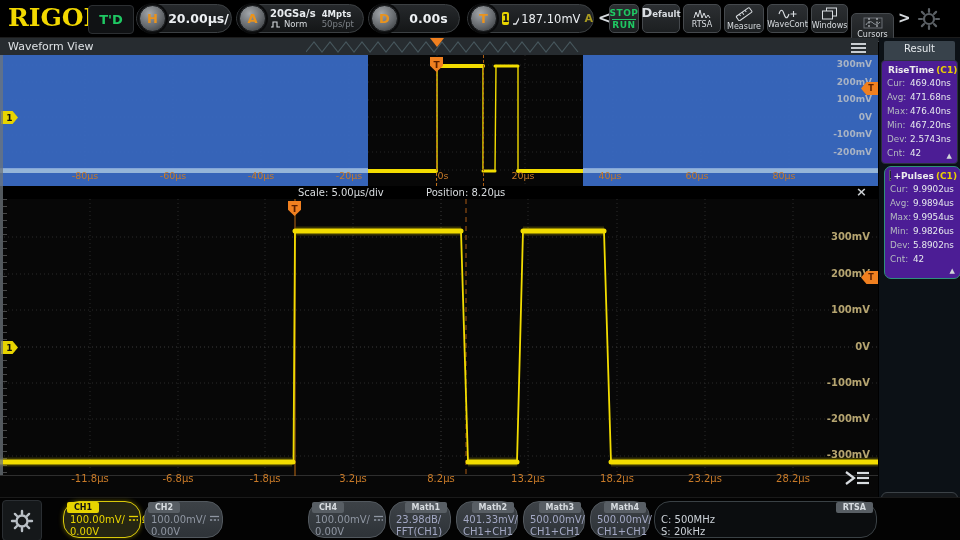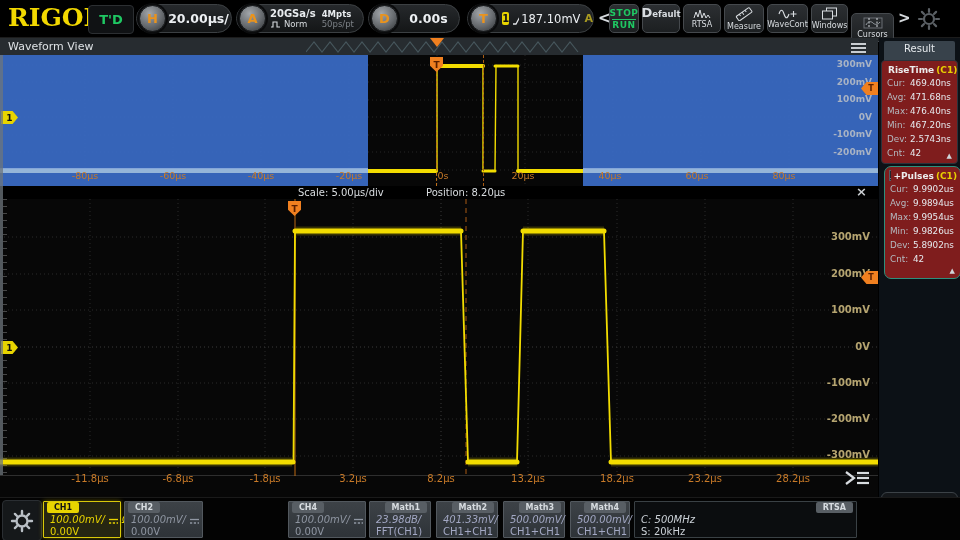--- a/index.html
+++ b/index.html
@@ -42,43 +42,43 @@
            clip-path:polygon(0 0,68% 0,100% 50%,68% 100%,0 100%);}
   .tlevel{width:17px;height:13px;background:#f08020;color:#5c2000;font-weight:bold;font-size:8px;
           display:flex;align-items:center;justify-content:center;padding-left:3px;box-sizing:border-box;
           clip-path:polygon(32% 0,100% 0,100% 100%,32% 100%,0 50%);}
   .dashline{border-left:1px dashed #aa5c12;width:0;}
   .dotline{border-left:1px dashed #c0701a;width:0;}
   #zoombar{left:0;top:186px;width:878px;height:13px;background:#000;color:#d8dcdf;font-size:10px;}
   
   #rpanel{left:879px;top:38px;width:81px;height:502px;background:#0c1116;}
   .rhead{background:#38424b;border-radius:2px;color:#e5e9ec;font-size:10px;text-align:center;line-height:15px;}
-  .card{background:#7f1d1d;box-sizing:border-box;}
+  .card{background:#4c1d95;box-sizing:border-box;}
   .cardhead{display:flex;align-items:center;gap:2px;padding:3px 3px 1px 4px;}
   .mname{font-size:9px;font-weight:bold;color:#ececec;white-space:nowrap;}
   .msrc{font-size:9px;font-weight:bold;color:#e8d000;}
   .mrow{display:flex;height:14px;align-items:center;padding-left:5px;}
   .mlab{width:23px;font-size:8.8px;color:#b4bac0;}
   .mval{font-size:8.8px;color:#e5e9ed;}
   .collapse{position:absolute;bottom:3px;right:5px;font-size:7px;color:#d0d5d9;}
   
   #lxibox{left:881px;top:492px;width:77px;height:46px;background:#14171a;border:1px solid #3c4247;
           border-radius:6px;box-sizing:border-box;display:flex;flex-direction:column;align-items:center;
           justify-content:center;color:#e2e6ea;}
   
   #botbar{left:0;top:497px;width:960px;height:43px;background:#030303;border-top:1px solid #1a1a1a;}
-  .chbox{top:3px;height:37px;border-radius:1px;box-sizing:border-box;position:absolute;
-         background:linear-gradient(#3d4247,#2e3338);border:1px solid #52585e;}
+  .chbox{top:3px;height:37px;border-radius:16px;box-sizing:border-box;position:absolute;
+         background:linear-gradient(#3d4247,#2e3338);border:1px solid #52585e;margin-left:20px;}
   .chbox.active{background:#26261280;background:#262612;border:1.5px solid #d9c90a;
                 box-shadow:0 0 5px rgba(233,213,0,.4);}
   .chbox.dark{background:#0b0d0f;border:1px solid #3a4145;}
   .tab{position:absolute;top:0;height:11px;line-height:11px;font-size:8px;font-weight:bold;
        padding:0 7px;border-radius:2px 2px 2px 2px;background:#585e64;color:#d7dce0;}
   .tab.on{background:#e8d400;color:#141414;}
-  .cline1{position:absolute;left:6px;top:12px;font-size:10px;display:flex;align-items:flex-end;gap:3px;white-space:nowrap;font-style:italic;}
+  .cline1{position:absolute;left:6px;top:12px;font-size:10px;display:flex;align-items:flex-start;gap:3px;white-space:nowrap;}
   .cline2{position:absolute;left:6px;top:24px;font-size:10px;white-space:nowrap;}
   .cyellow{color:#e8d400;} .cgray{color:#8f96a2;} .cmath{color:#a3a8c4;} .cwhite{color:#ccd2d8;}
 </style>
 </head>
 <body>
 
 <div class="abs" id="topbar">
   <div class="abs logo" style="left:8px;top:3px;">RIGOL</div>
   <div class="abs tdbox" style="left:88px;top:5px;">T'D</div>
 

